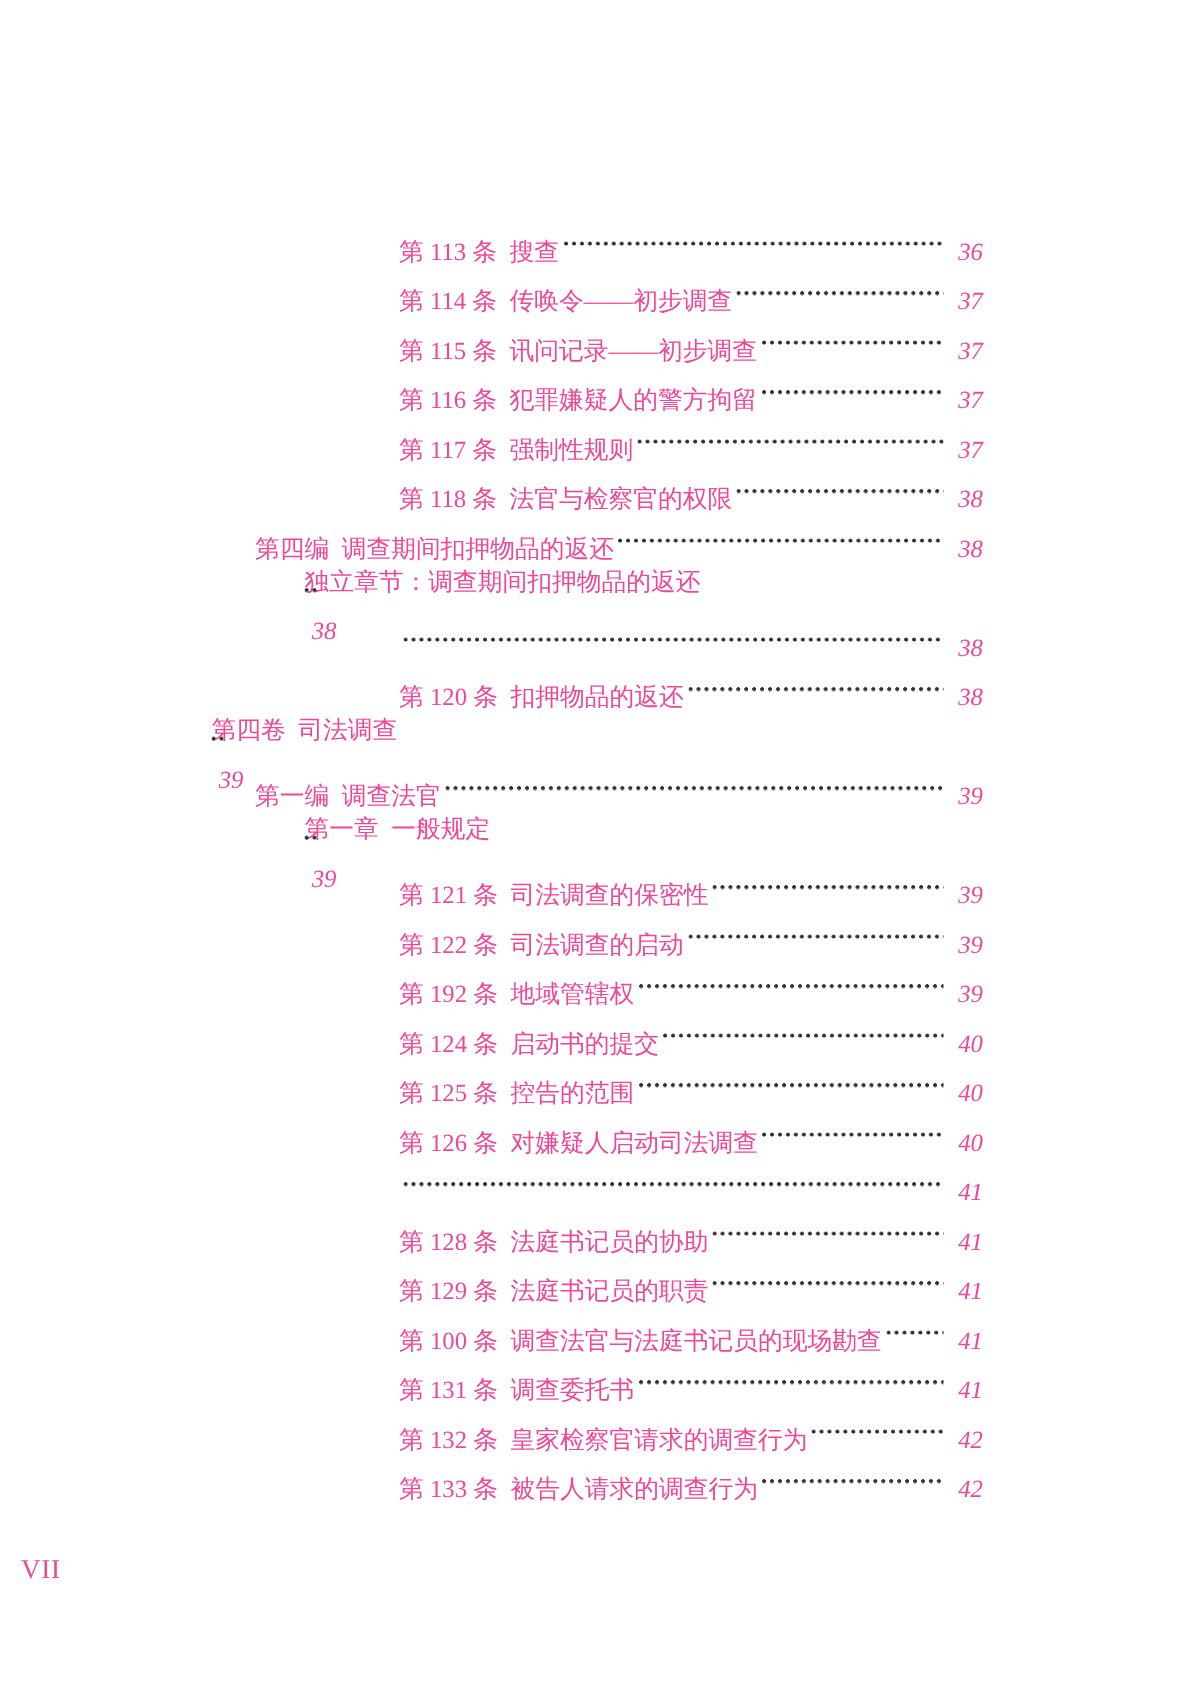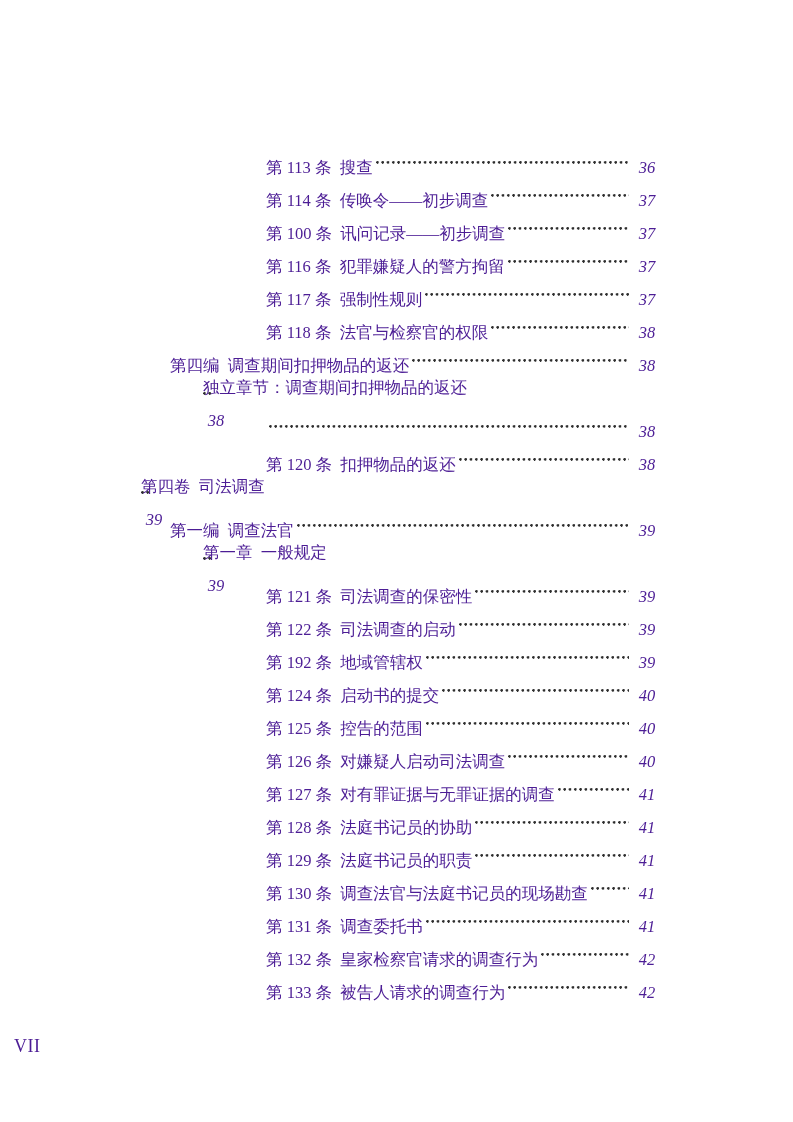--- a/index.html
+++ b/index.html
@@ -7,21 +7,21 @@
     padding: 0;
     background: #ffffff;
   }
   .page {
     position: relative;
     width: 793px;
     height: 1122px;
     background: #ffffff;
     overflow: hidden;
     font-family: "Liberation Serif", "DejaVu Serif", serif;
-    color: #4c1d95;
+    color: #ec4899;
   }
   .toc {
     padding-top: 140px;
   }
   .toc-row {
     display: flex;
     align-items: baseline;
     height: 33px;
     line-height: 33px;
     font-size: 16.5px;
@@ -82,21 +82,21 @@
     <span class="toc-page">36</span>
   </div>
 
   <div class="toc-row lv3">
     <span class="toc-text">第 114 条  传唤令——初步调查</span>
     <span class="leader"></span>
     <span class="toc-page">37</span>
   </div>
 
   <div class="toc-row lv3">
-    <span class="toc-text">第 100 条  讯问记录——初步调查</span>
+    <span class="toc-text">第 115 条  讯问记录——初步调查</span>
     <span class="leader"></span>
     <span class="toc-page">37</span>
   </div>
 
   <div class="toc-row lv3">
     <span class="toc-text">第 116 条  犯罪嫌疑人的警方拘留</span>
     <span class="leader"></span>
     <span class="toc-page">37</span>
   </div>
 
@@ -183,39 +183,38 @@
     <span class="toc-page">40</span>
   </div>
 
   <div class="toc-row lv3">
     <span class="toc-text">第 126 条  对嫌疑人启动司法调查</span>
     <span class="leader"></span>
     <span class="toc-page">40</span>
   </div>
 
   <div class="toc-row lv3">
-    <span class="toc-text">第 127 条  对有罪证据与无罪证据的调查</span>
     <span class="leader"></span>
     <span class="toc-page">41</span>
   </div>
 
   <div class="toc-row lv3">
     <span class="toc-text">第 128 条  法庭书记员的协助</span>
     <span class="leader"></span>
     <span class="toc-page">41</span>
   </div>
 
   <div class="toc-row lv3">
     <span class="toc-text">第 129 条  法庭书记员的职责</span>
     <span class="leader"></span>
     <span class="toc-page">41</span>
   </div>
 
   <div class="toc-row lv3">
-    <span class="toc-text">第 130 条  调查法官与法庭书记员的现场勘查</span>
+    <span class="toc-text">第 100 条  调查法官与法庭书记员的现场勘查</span>
     <span class="leader"></span>
     <span class="toc-page">41</span>
   </div>
 
   <div class="toc-row lv3">
     <span class="toc-text">第 131 条  调查委托书</span>
     <span class="leader"></span>
     <span class="toc-page">41</span>
   </div>
 

